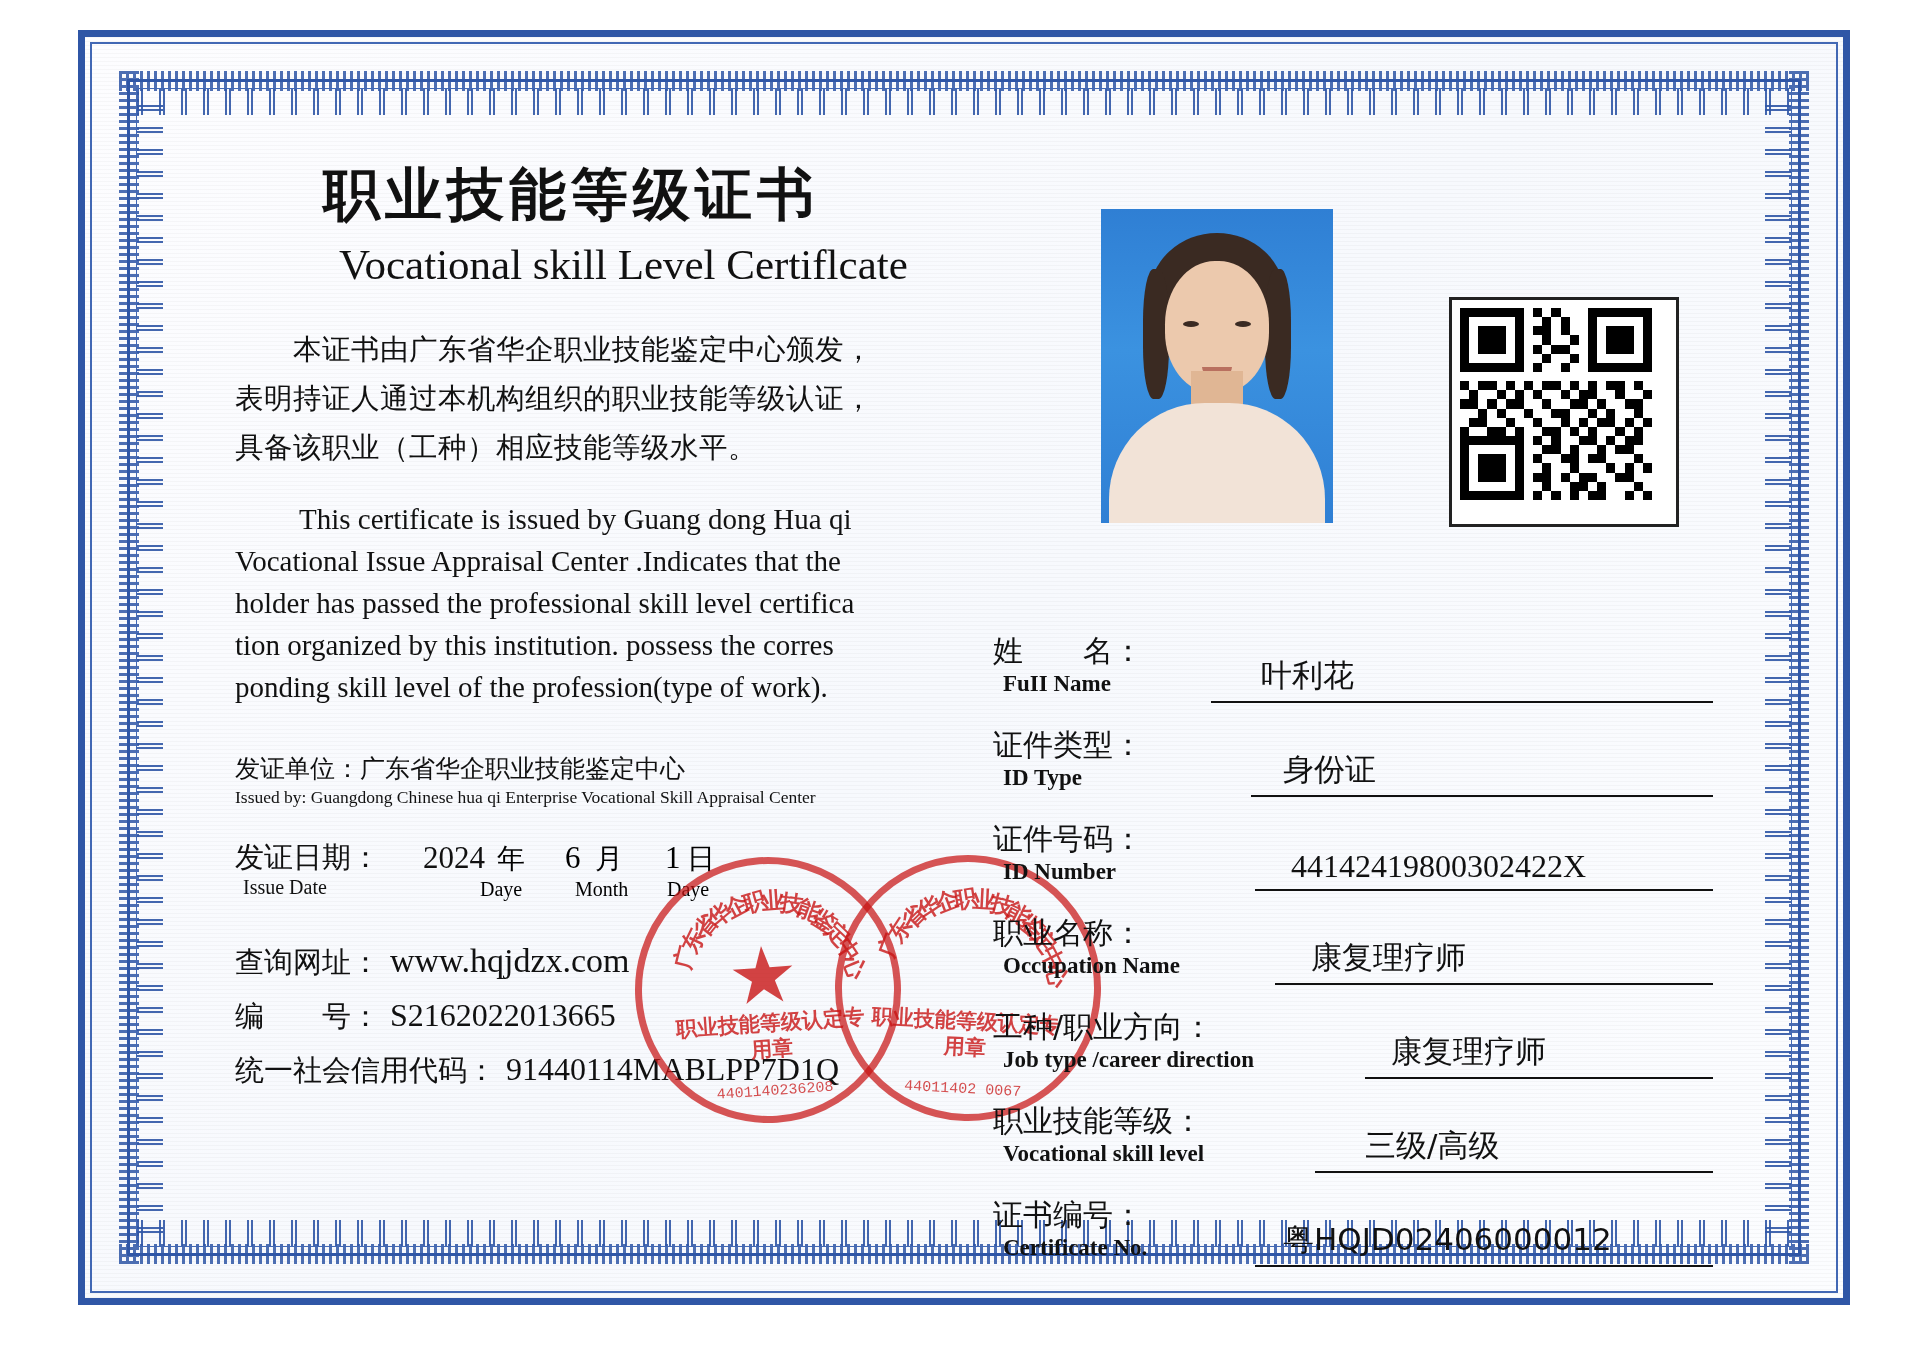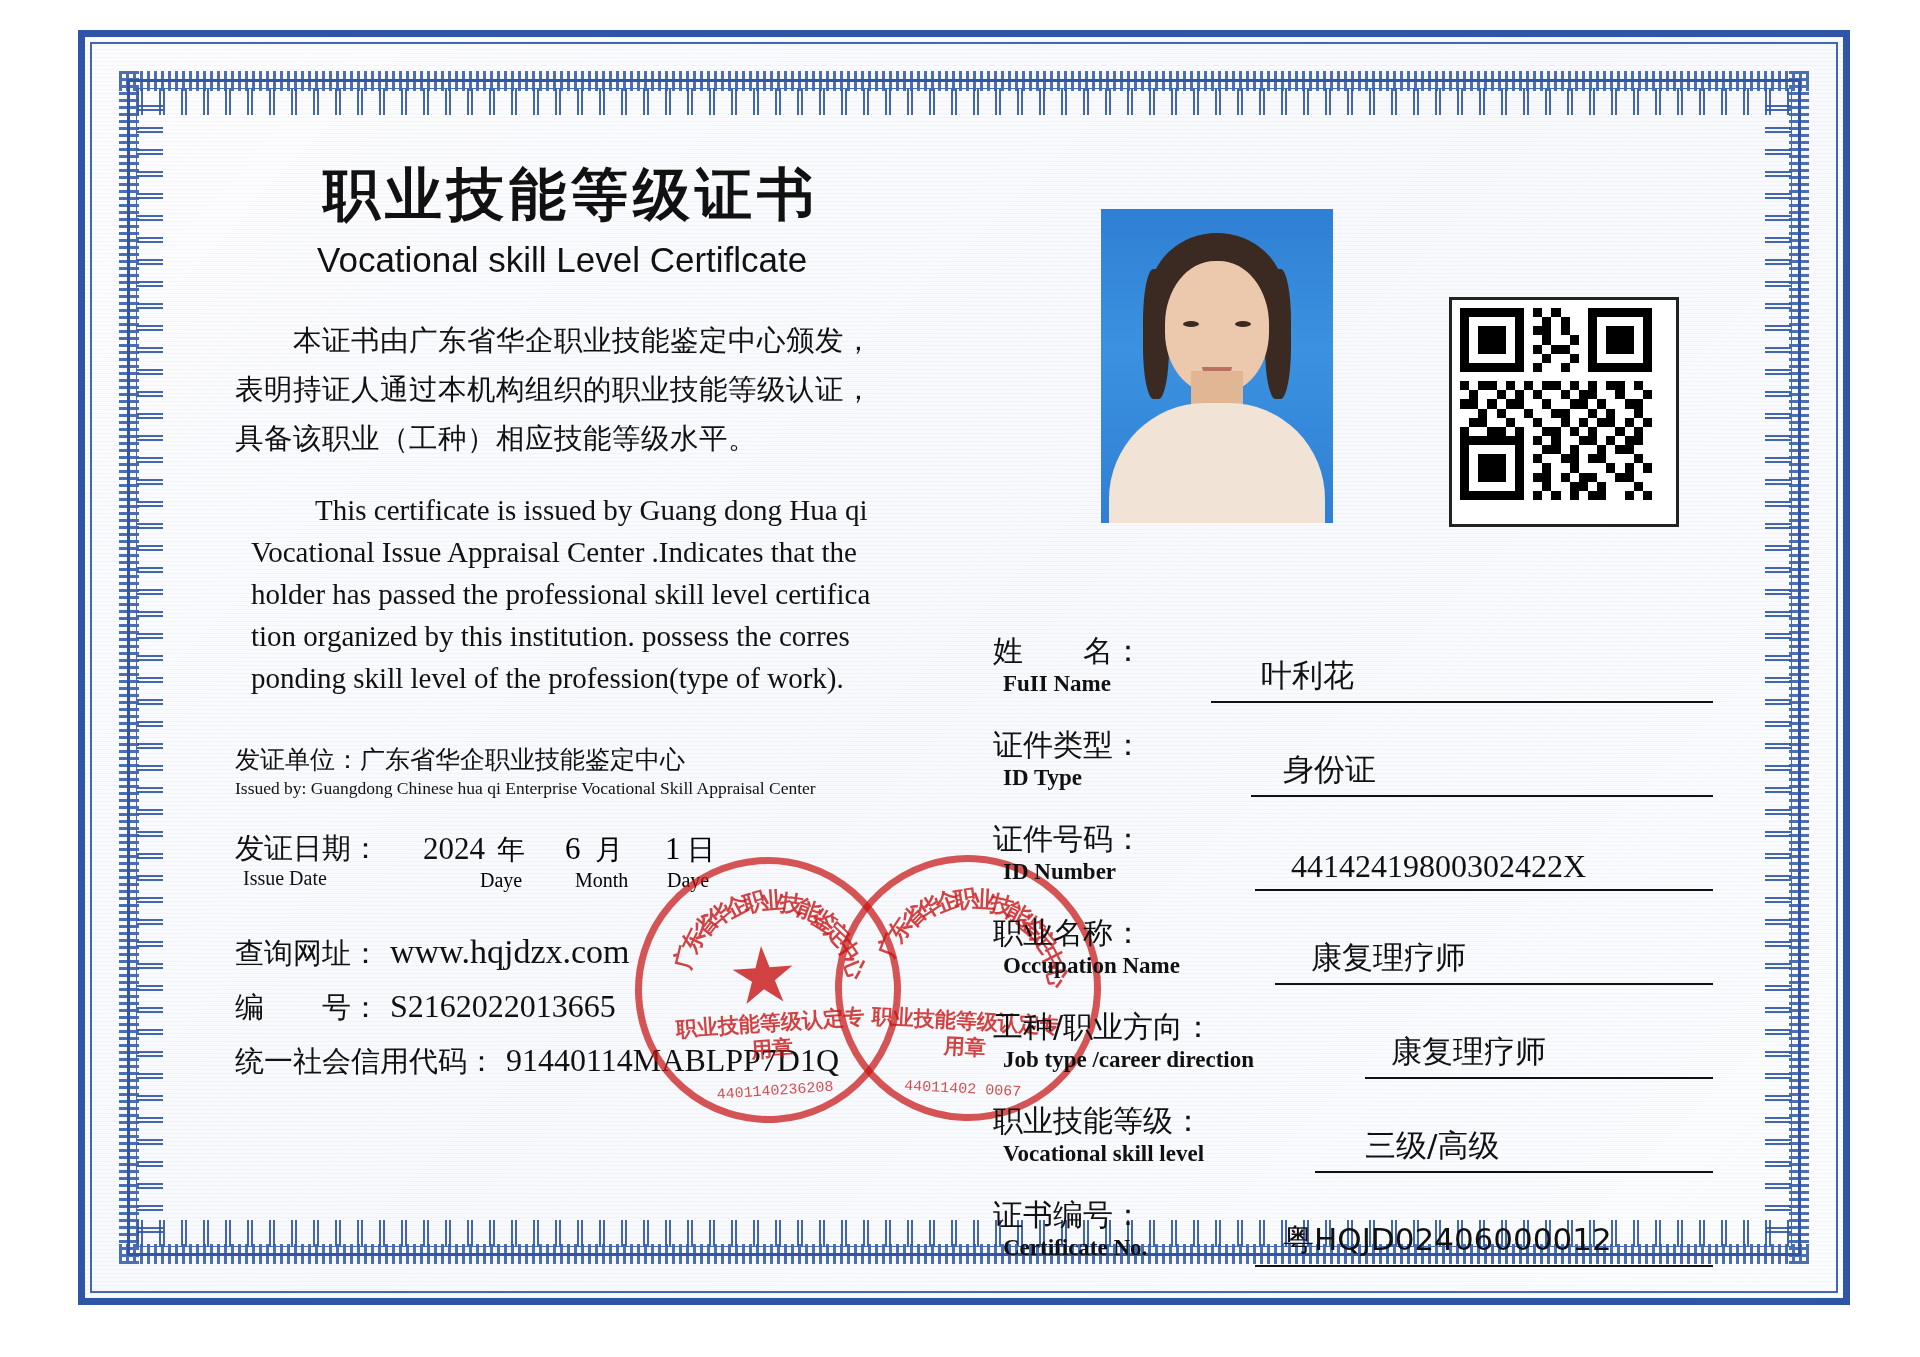--- a/index.html
+++ b/index.html
@@ -134,43 +134,43 @@
   .title-cn {
     font-family: "DejaVu Sans", sans-serif;
     font-size: 57px;
     font-weight: bold;
     letter-spacing: 5px;
     color: #111111;
     margin: 0 0 4px 88px;
     white-space: nowrap;
   }
   .title-en {
-    font-family: Liberation Sans, sans-serif;
-    font-size: 35px;
-    color: #111111;
-    margin: 6px 0 0 82px;
+    font-family: Liberation Serif, serif;
+    font-size: 43px;
+    color: #111111;
+    margin: 6px 0 0 104px;
     white-space: nowrap;
   }
 
   .para-cn {
     font-family: "DejaVu Sans", sans-serif;
     font-size: 28.5px;
     line-height: 49px;
     color: #111111;
     margin: 36px 0 0 0;
     letter-spacing: 0.5px;
   }
   .para-cn .indent { padding-left: 58px; display: inline-block; }
 
   .para-en {
     font-family: "Liberation Serif", serif;
     font-size: 29px;
     line-height: 42px;
     color: #111111;
-    margin: 26px 0 0 16px;
+    margin: 26px 0 0 0;
   }
   .para-en .indent { padding-left: 64px; display: inline-block; }
 
   
   .issuer-block {
     position: relative;
     margin-top: 44px;
   }
   .issuer-line {
     font-family: "DejaVu Sans", sans-serif;

